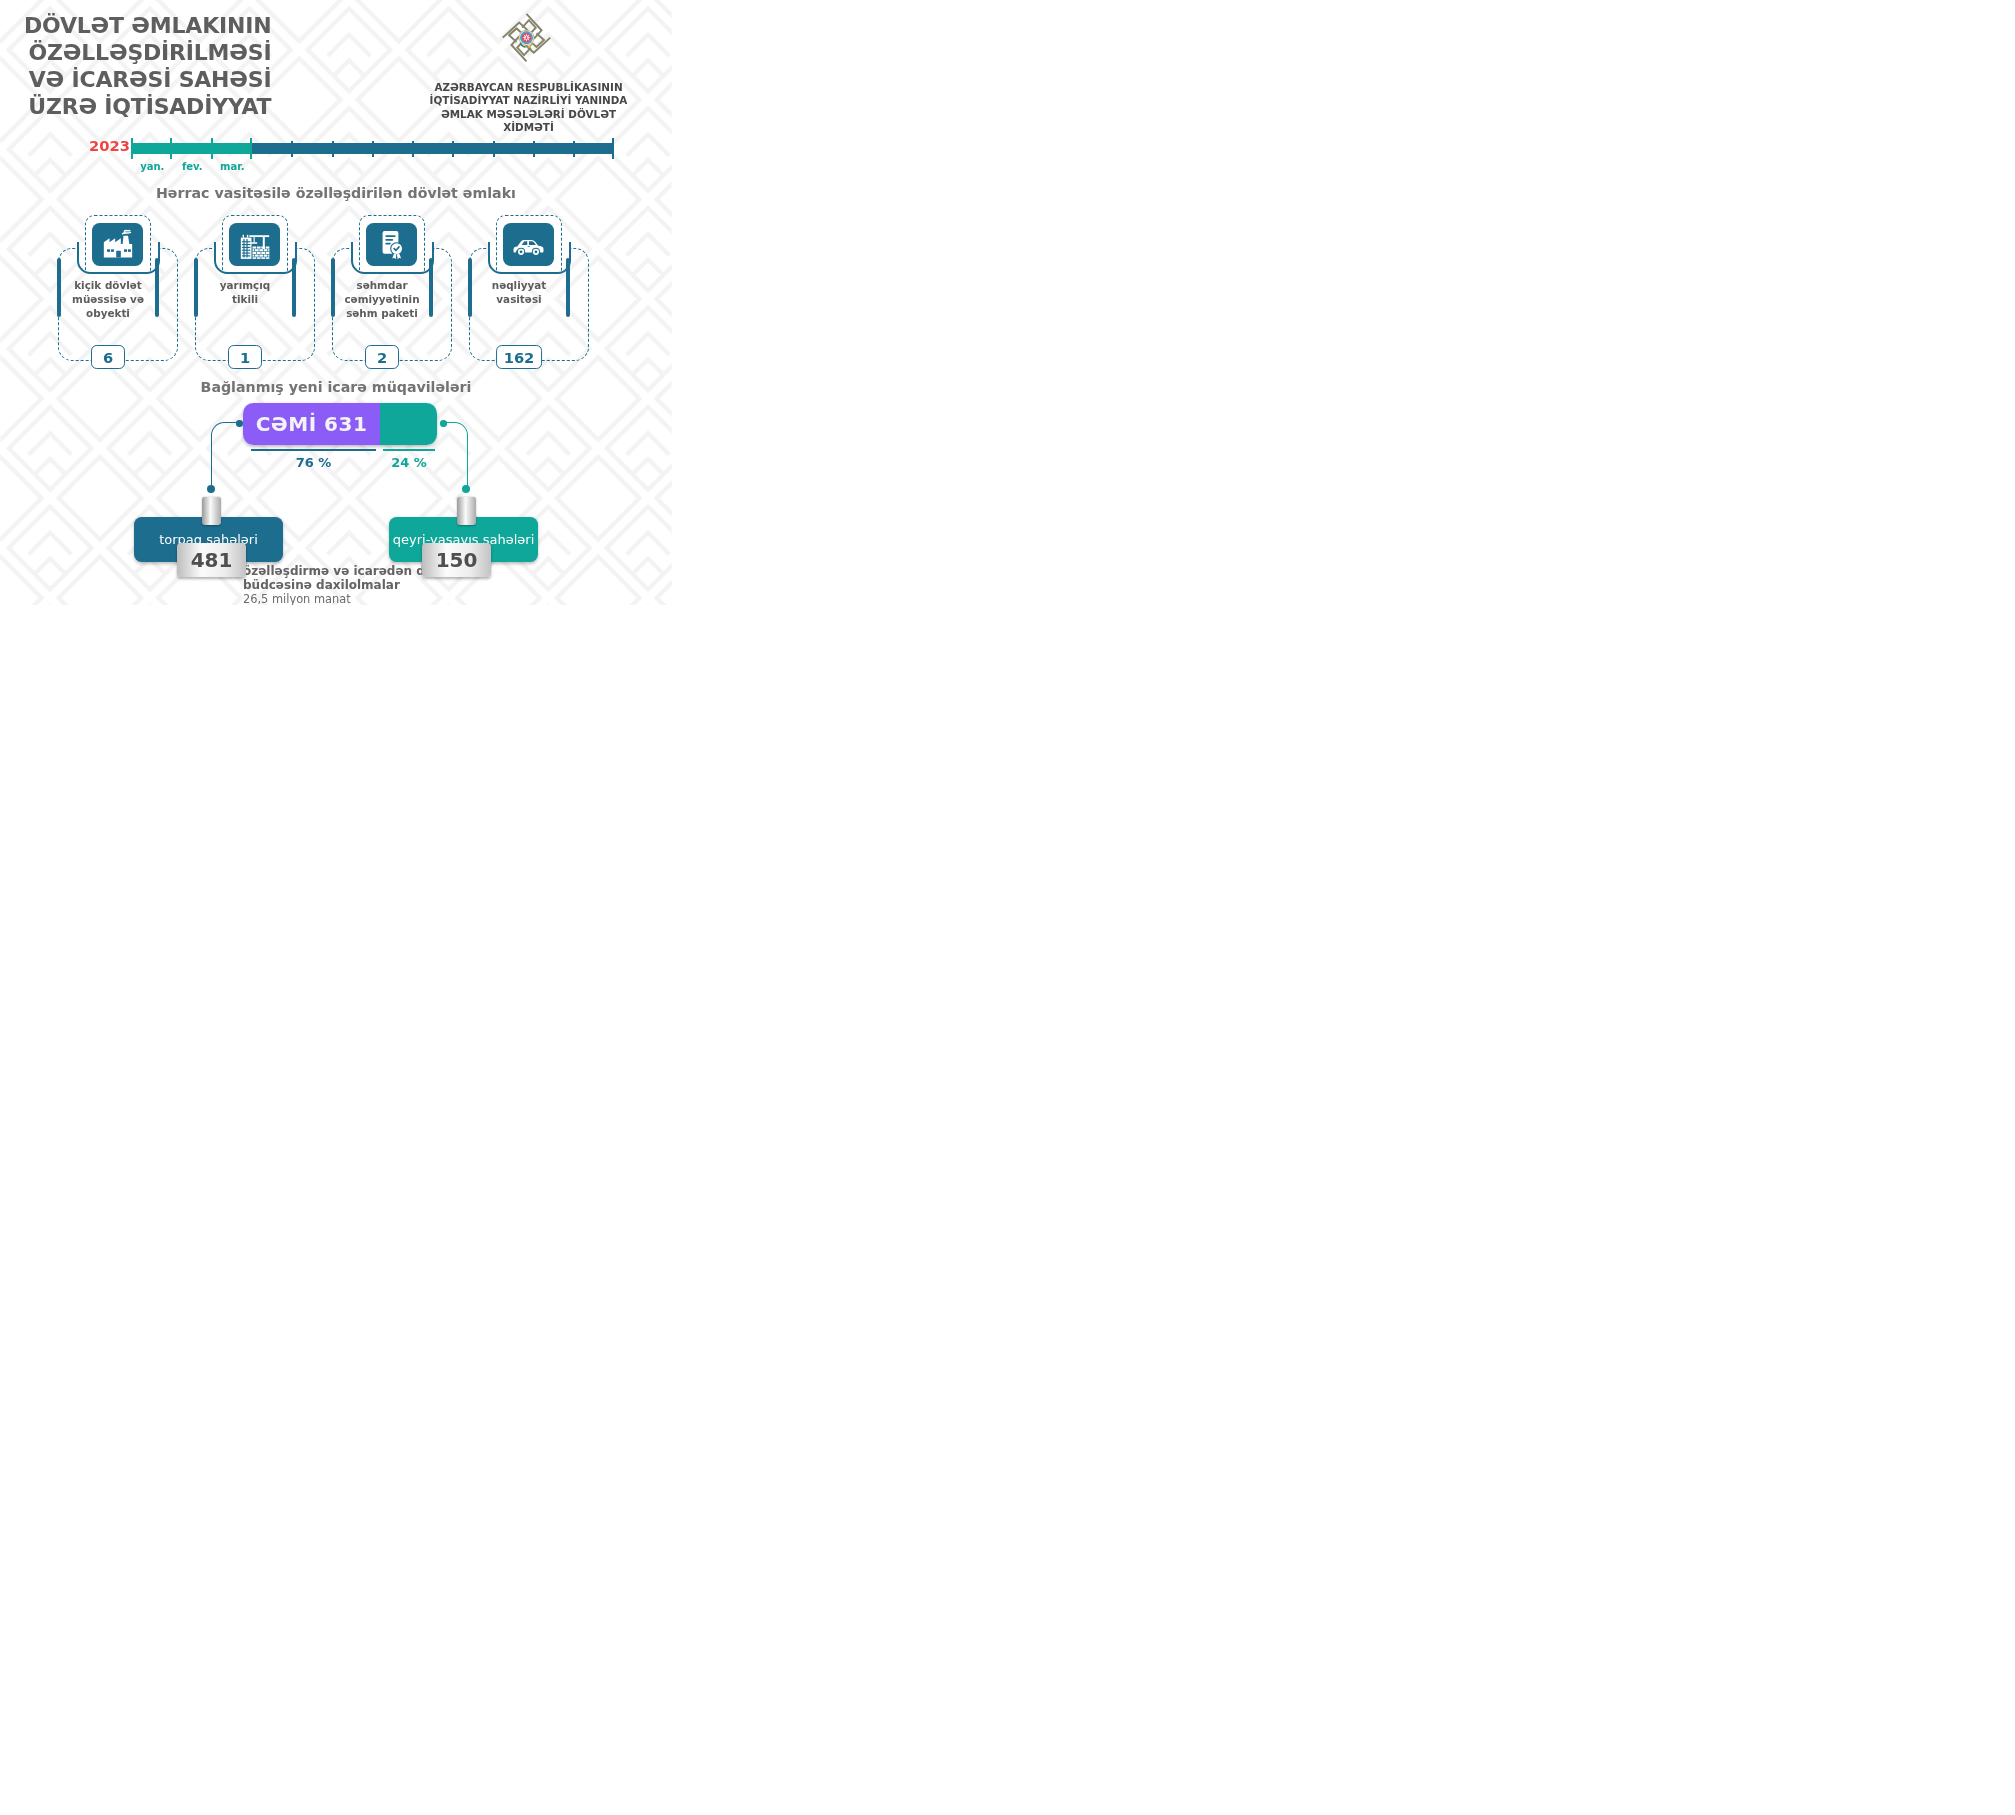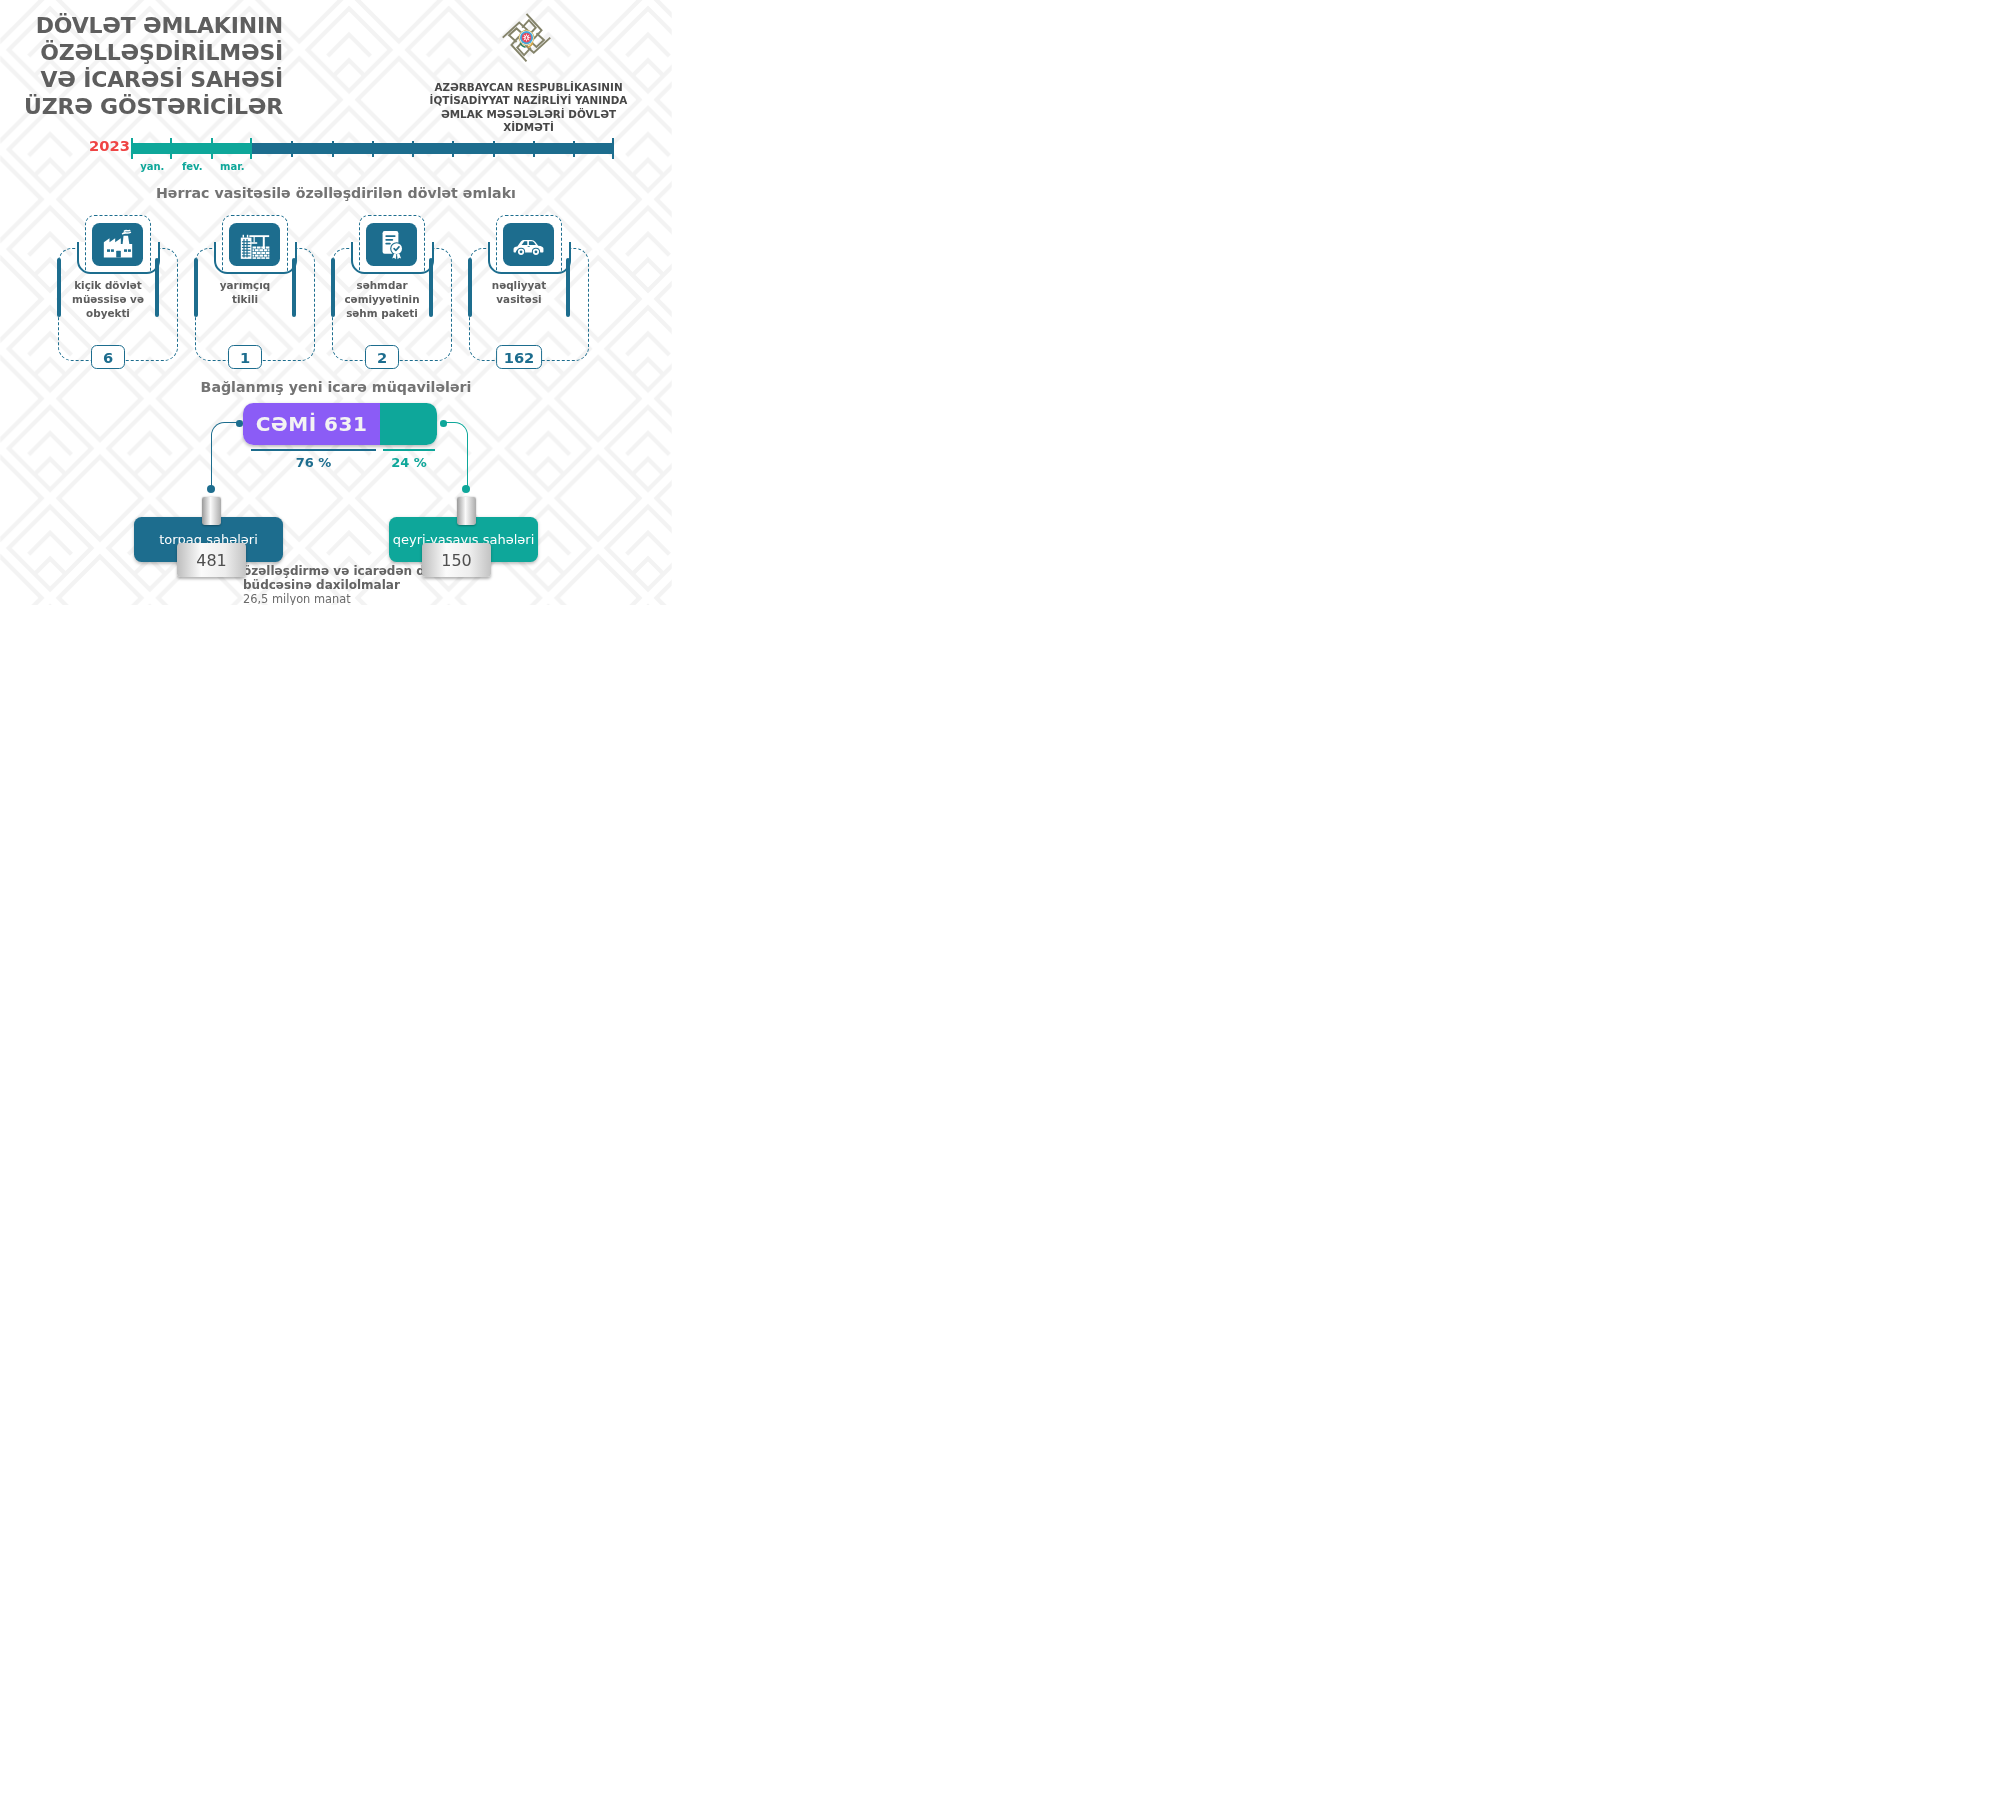--- a/index.html
+++ b/index.html
@@ -128,21 +128,21 @@
     color:#fff; font-size:13px; box-shadow:0 1.4px 3.3px rgba(0,0,0,0.25);
   }
   .big-box.l { left:134px; background:#1d6d8e; }
   .big-box.r { left:389px; background:#0ea79a; }
 
   .silver {
     position:absolute; top:543px; width:69px; height:34px; z-index:5; border-radius:3.8px;
     background:linear-gradient(90deg,#bdbdbd,#fbfbfb 35%,#ededed 70%,#c3c3c3);
     box-shadow:0 1.4px 2.8px rgba(0,0,0,0.3);
     display:flex; align-items:center; justify-content:center;
-    font-size:16px; font-weight:400; color:#4f4f4f;
+    font-size:20px; font-weight:700; color:#4f4f4f;
   }
   .silver.l { left:177px; } .silver.r { left:422px; }
 
   
   .footer { position:absolute; left:243px; top:565px; z-index:2; color:#636363; }
   .footer .b { display:block; font-size:12px; font-weight:700; line-height:13.8px; }
   .footer .n { display:block; font-size:11.4px; font-weight:400; line-height:13.8px; color:#6b6b6b; }
 </style>
 </head>
 <body>
@@ -163,21 +163,21 @@
         </g>
       </pattern>
     </defs>
     <rect width="1415" height="1275" fill="url(#geo)"></rect>
   </svg>
 
   <div class="title">
     <span>DÖVLƏT ƏMLAKININ</span>
     <span>ÖZƏLLƏŞDİRİLMƏSİ</span>
     <span>VƏ İCARƏSİ SAHƏSİ</span>
-    <span>ÜZRƏ GÖSTƏRİCİLƏR</span>
+    <span>ÜZRƏ İQTİSADİYYAT</span>
   </div>
 
   <svg class="logo" viewBox="0 0 200 235">
     <g stroke="#84836a" stroke-width="8" fill="none" stroke-linejoin="miter">
       <path d="M100 16 L162 84 L133 116 L116 97 L138 73 L110 42 L82 73"></path>
       <path d="M100 16 L162 84 L133 116 L116 97 L138 73 L110 42 L82 73" transform="rotate(90 100 114)"></path>
       <path d="M100 16 L162 84 L133 116 L116 97 L138 73 L110 42 L82 73" transform="rotate(180 100 114)"></path>
       <path d="M100 16 L162 84 L133 116 L116 97 L138 73 L110 42 L82 73" transform="rotate(270 100 114)"></path>
     </g>
     <g transform="translate(100 114)">

